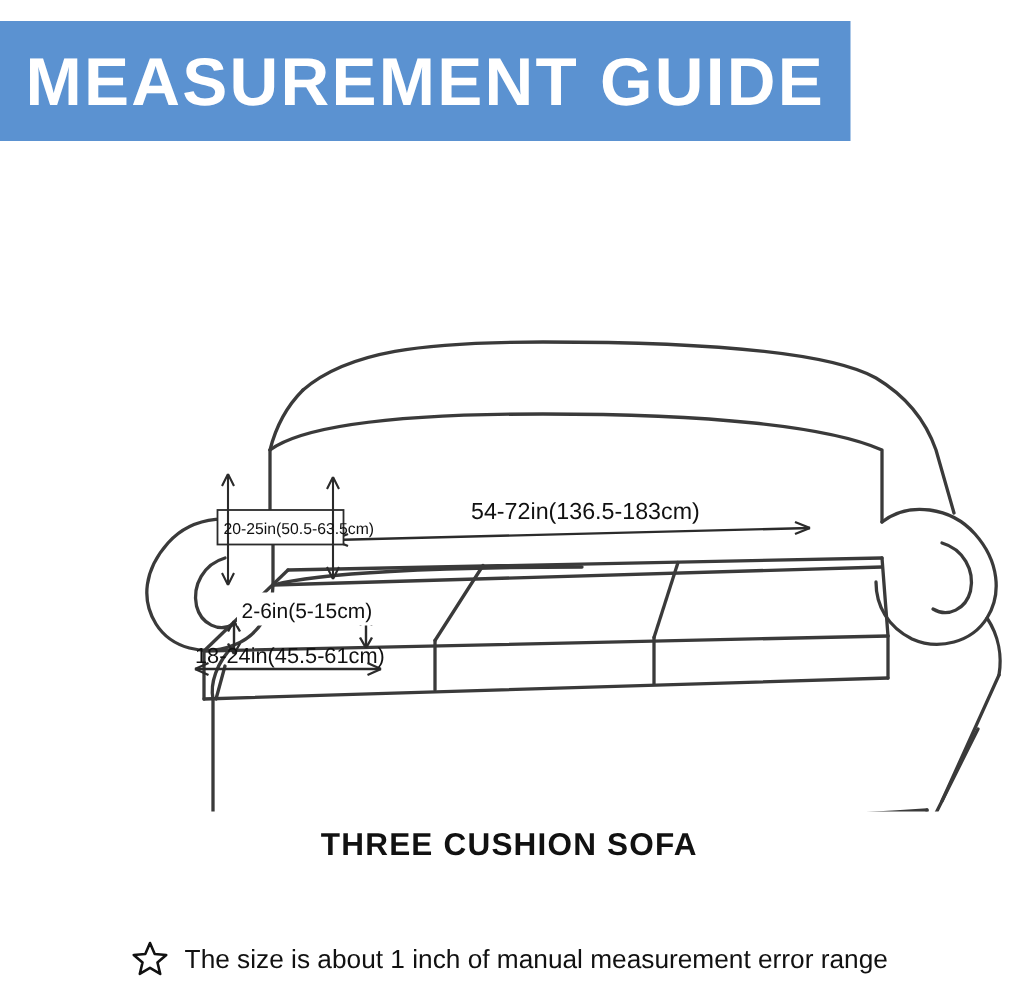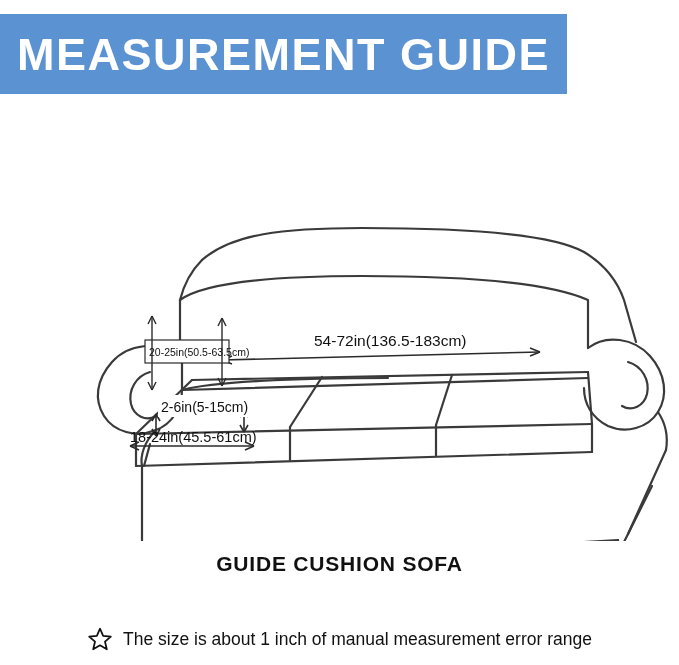--- a/index.html
+++ b/index.html
@@ -210,21 +210,21 @@
 
       <g stroke="#2b2b2b" stroke-width="1.6" fill="none">
         <line x1="98" y1="352" x2="222" y2="352"></line>
         <path d="M98 352 l 9 -4 M98 352 l 9 4"></path>
         <path d="M222 352 l -9 -4 M222 352 l -9 4"></path>
       </g>
       <text x="98" y="348" font-family="Liberation Sans, sans-serif" font-size="14.5" fill="#111111">18-24in(45.5-61cm)</text>
     </svg>
   </div>
 
-  <div class="caption">GUIDE CUSHION SOFA</div>
+  <div class="caption">THREE CUSHION SOFA</div>
 
   <div class="footer-note">
     <span class="star-icon">
       <svg viewBox="0 0 24 24" width="26" height="26" fill="none" stroke="#111111" stroke-width="1.6" stroke-linejoin="round">
         <polygon points="12,2.5 14.9,9.2 22,9.8 16.6,14.5 18.3,21.5 12,17.8 5.7,21.5 7.4,14.5 2,9.8 9.1,9.2"></polygon>
       </svg>
     </span>
     <span class="footer-text">The size is about 1 inch of manual measurement error range</span>
   </div>
 

